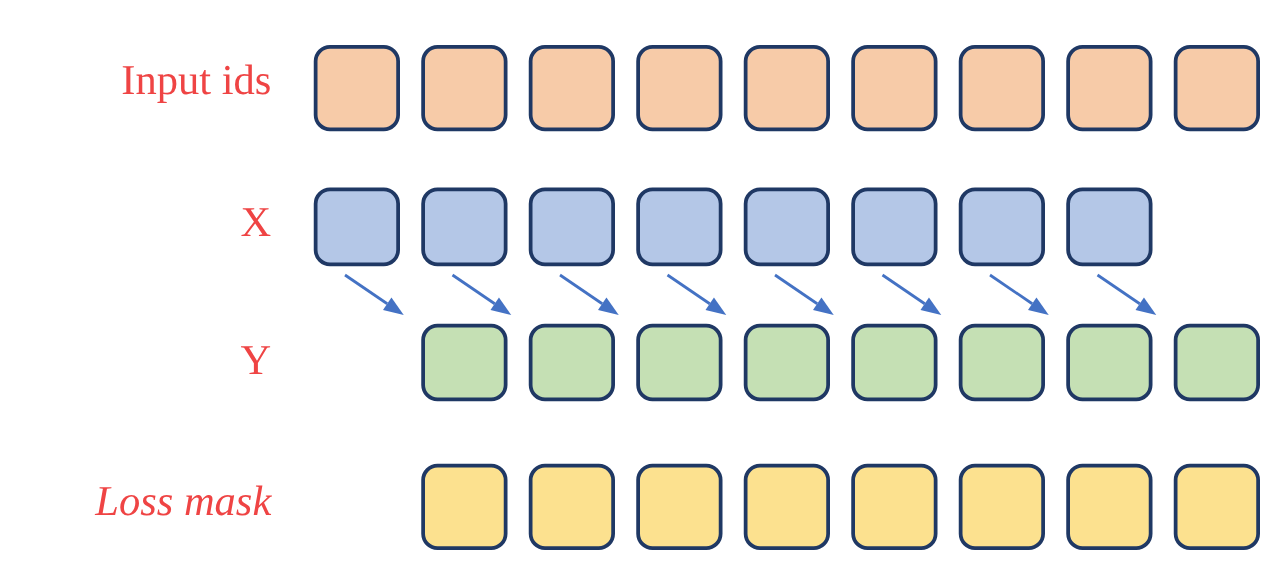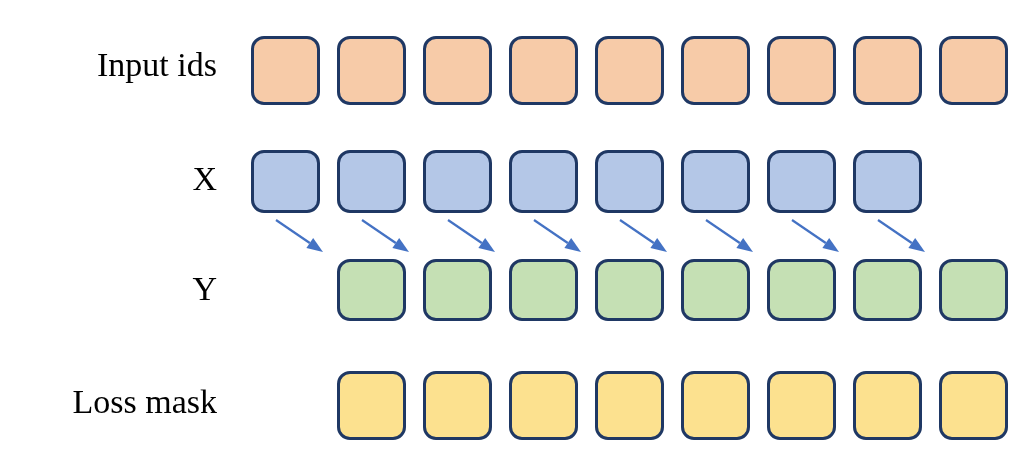--- a/index.html
+++ b/index.html
@@ -12,21 +12,21 @@
     width: 1030px;
     height: 464px;
     background: #ffffff;
     overflow: hidden;
     font-family: "Liberation Serif", "DejaVu Serif", serif;
   }
   .row-label {
     position: absolute;
     right: 0;
     text-align: right;
-    color: #000000;
+    color: #ef4444;
     font-family: "Liberation Serif", "DejaVu Serif", serif;
     font-size: 34px;
     line-height: 1;
     white-space: nowrap;
     left: 0;
     width: 217px;
   }
   .cell {
     position: absolute;
     box-sizing: border-box;
@@ -88,21 +88,21 @@
       <div class="cell" style="left: 853px; top: 150px; width: 69px; height: 63px; background: rgb(180, 199, 231); border-color: rgb(31, 56, 100);"></div>
       <div class="row-label" style="top: 272px;">Y</div>
       <div class="cell" style="left: 337px; top: 259px; width: 69px; height: 62px; background: rgb(197, 224, 180); border-color: rgb(31, 56, 100);"></div>
       <div class="cell" style="left: 423px; top: 259px; width: 69px; height: 62px; background: rgb(197, 224, 180); border-color: rgb(31, 56, 100);"></div>
       <div class="cell" style="left: 509px; top: 259px; width: 69px; height: 62px; background: rgb(197, 224, 180); border-color: rgb(31, 56, 100);"></div>
       <div class="cell" style="left: 595px; top: 259px; width: 69px; height: 62px; background: rgb(197, 224, 180); border-color: rgb(31, 56, 100);"></div>
       <div class="cell" style="left: 681px; top: 259px; width: 69px; height: 62px; background: rgb(197, 224, 180); border-color: rgb(31, 56, 100);"></div>
       <div class="cell" style="left: 767px; top: 259px; width: 69px; height: 62px; background: rgb(197, 224, 180); border-color: rgb(31, 56, 100);"></div>
       <div class="cell" style="left: 853px; top: 259px; width: 69px; height: 62px; background: rgb(197, 224, 180); border-color: rgb(31, 56, 100);"></div>
       <div class="cell" style="left: 939px; top: 259px; width: 69px; height: 62px; background: rgb(197, 224, 180); border-color: rgb(31, 56, 100);"></div>
-      <div class="row-label" style="top: 385px;">Loss mask</div>
+      <div class="row-label" style="top: 385px; font-style: italic;">Loss mask</div>
       <div class="cell" style="left: 337px; top: 371px; width: 69px; height: 69px; background: rgb(252, 225, 143); border-color: rgb(31, 56, 100);"></div>
       <div class="cell" style="left: 423px; top: 371px; width: 69px; height: 69px; background: rgb(252, 225, 143); border-color: rgb(31, 56, 100);"></div>
       <div class="cell" style="left: 509px; top: 371px; width: 69px; height: 69px; background: rgb(252, 225, 143); border-color: rgb(31, 56, 100);"></div>
       <div class="cell" style="left: 595px; top: 371px; width: 69px; height: 69px; background: rgb(252, 225, 143); border-color: rgb(31, 56, 100);"></div>
       <div class="cell" style="left: 681px; top: 371px; width: 69px; height: 69px; background: rgb(252, 225, 143); border-color: rgb(31, 56, 100);"></div>
       <div class="cell" style="left: 767px; top: 371px; width: 69px; height: 69px; background: rgb(252, 225, 143); border-color: rgb(31, 56, 100);"></div>
       <div class="cell" style="left: 853px; top: 371px; width: 69px; height: 69px; background: rgb(252, 225, 143); border-color: rgb(31, 56, 100);"></div>
       <div class="cell" style="left: 939px; top: 371px; width: 69px; height: 69px; background: rgb(252, 225, 143); border-color: rgb(31, 56, 100);"></div>
     </div>
 

